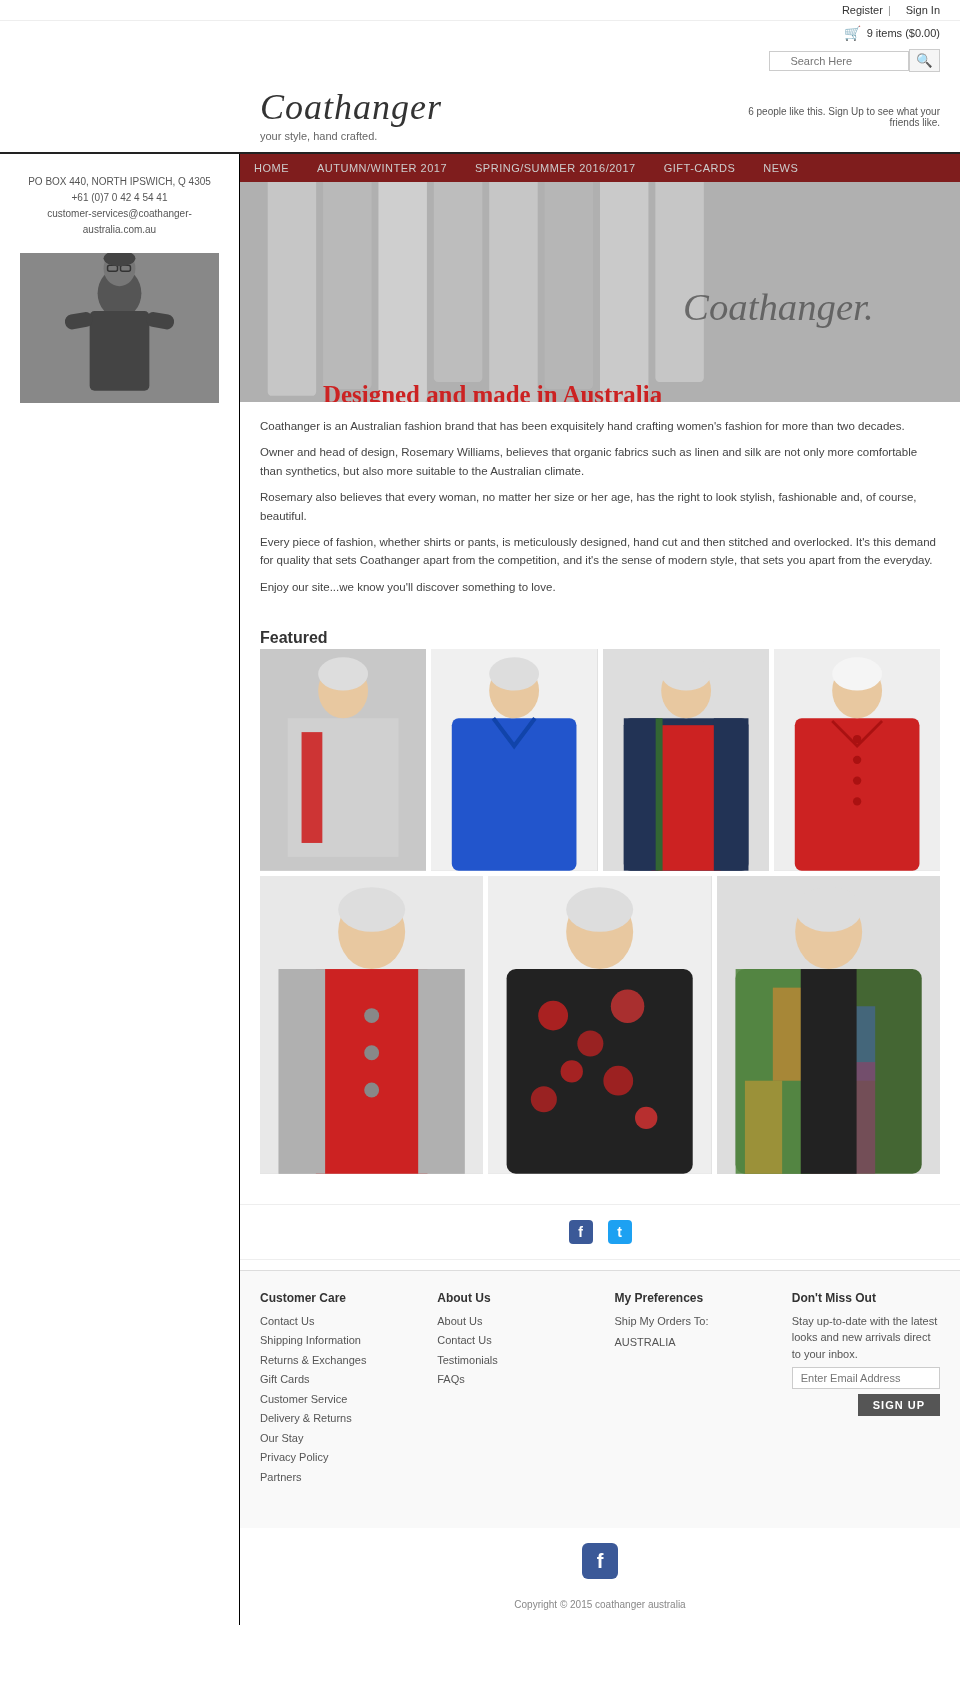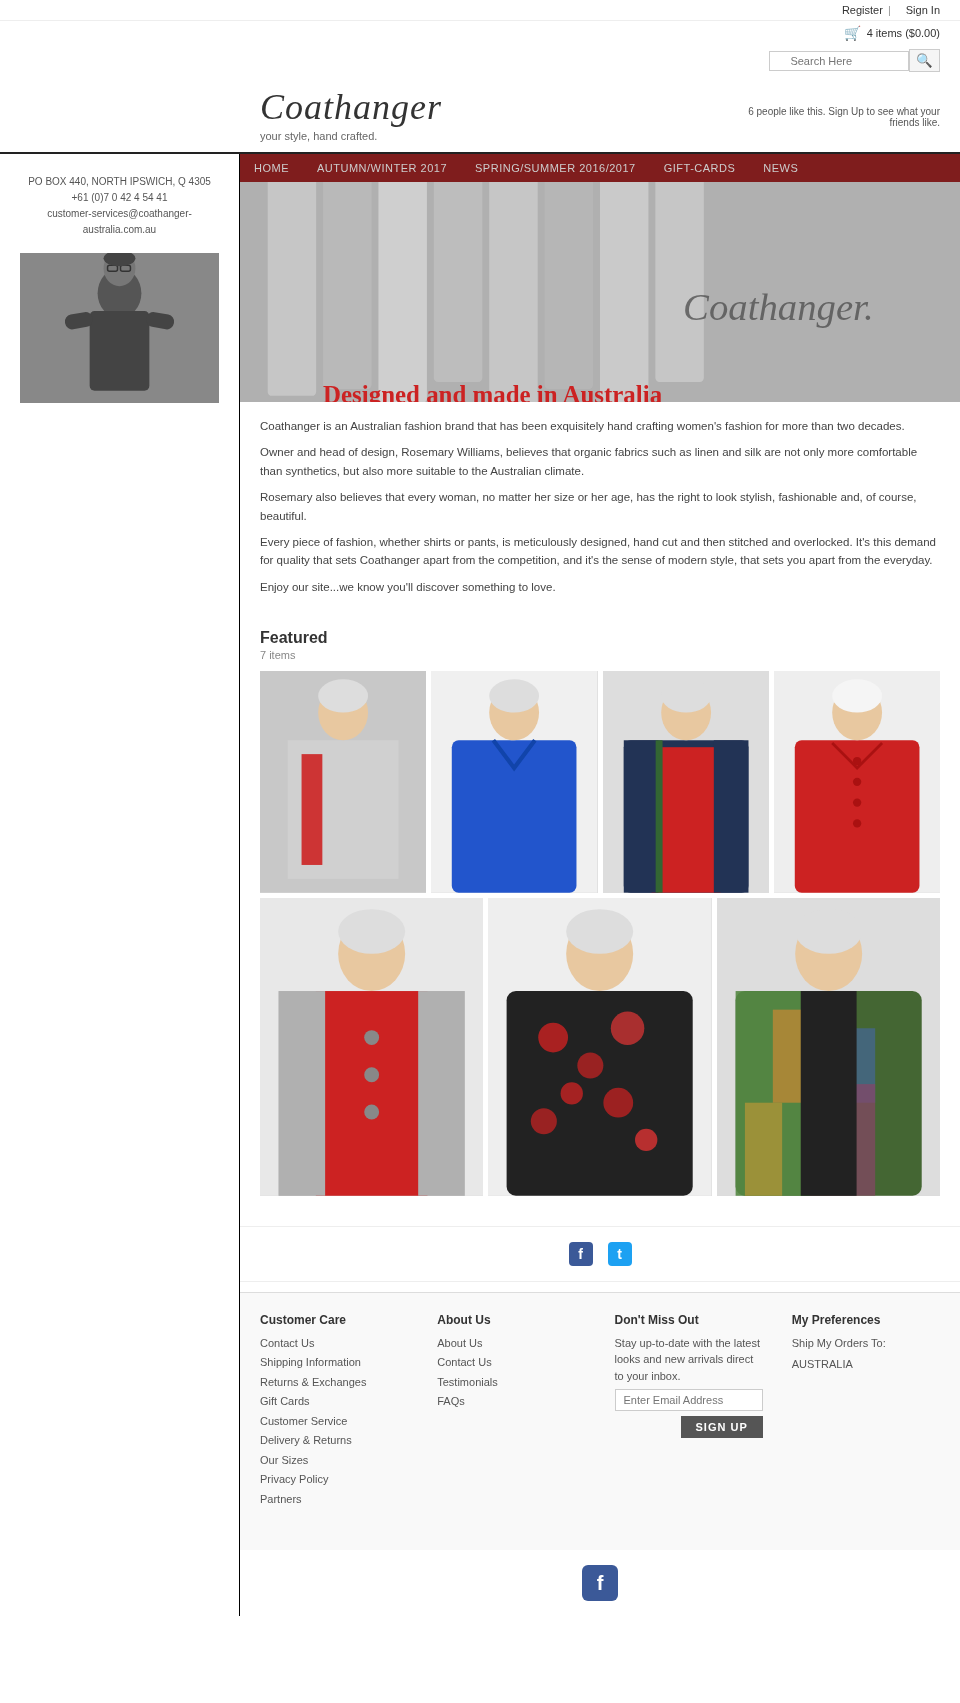--- a/index.html
+++ b/index.html
@@ -291,21 +291,21 @@
 <body>
 
 <div class="top-bar">
   <a href="#">Register</a>
   <span class="divider">|</span>
   <a href="#">Sign In</a>
 </div>
 
 <div class="cart-bar">
   <span class="cart-icon">🛒</span>
-  <span>4 items ($0.00)</span>
+  <span>9 items ($0.00)</span>
 </div>
 
 <div class="search-bar">
   <input type="text" placeholder="Search Here" style="">
   <button>🔍</button>
 </div>
 
 <div class="header-container">
   <div class="left-sidebar"></div>
   <div class="logo-area">
@@ -387,21 +387,20 @@
     <div class="about-section">
       <p>Coathanger is an Australian fashion brand that has been exquisitely hand crafting women's fashion for more than two decades.</p>
       <p>Owner and head of design, Rosemary Williams, believes that organic fabrics such as linen and silk are not only more comfortable than synthetics, but also more suitable to the Australian climate.</p>
       <p>Rosemary also believes that every woman, no matter her size or her age, has the right to look stylish, fashionable and, of course, beautiful.</p>
       <p>Every piece of fashion, whether shirts or pants, is meticulously designed, hand cut and then stitched and overlocked. It's this demand for quality that sets Coathanger apart from the competition, and it's the sense of modern style, that sets you apart from the everyday.</p>
       <p>Enjoy our site...we know you'll discover something to love.</p>
     </div>
 
     <div class="featured-section">
       <div class="featured-title">Featured</div>
-      <div class="featured-count">7 items</div>
 
       <div class="product-grid">
         <div class="product-item">
           <svg width="100%" height="100%" viewBox="0 0 120 160" preserveAspectRatio="xMidYMid slice">
             <rect width="120" height="160" fill="#c8c8c8"></rect>
 
             <rect x="20" y="50" width="80" height="100" fill="#d0d0d0"></rect>
 
             <rect x="20" y="50" width="80" height="100" fill="url(#hound)" opacity="0.5"></rect>
             <rect x="30" y="60" width="15" height="80" fill="#cc2222" opacity="0.9"></rect>
@@ -527,48 +526,49 @@
       <div class="footer-cols">
 
         <div class="footer-col">
           <div class="footer-col-title">Customer Care</div>
           <a href="#">Contact Us</a>
           <a href="#">Shipping Information</a>
           <a href="#">Returns &amp; Exchanges</a>
           <a href="#">Gift Cards</a>
           <a href="#">Customer Service</a>
           <a href="#">Delivery &amp; Returns</a>
-          <a href="#">Our Sizes</a>
+          <a href="#">Our Stay</a>
           <a href="#">Privacy Policy</a>
           <a href="#">Partners</a>
         </div>
 
         <div class="footer-col">
           <div class="footer-col-title">About Us</div>
           <a href="#">About Us</a>
           <a href="#">Contact Us</a>
           <a href="#">Testimonials</a>
           <a href="#">FAQs</a>
         </div>
 
         <div class="footer-col">
+          <div class="footer-col-title">My Preferences</div>
+          <p>Ship My Orders To:</p>
+          <p>AUSTRALIA</p>
+        </div>
+
+        <div class="footer-col">
           <div class="footer-col-title">Don't Miss Out</div>
           <p>Stay up-to-date with the latest looks and new arrivals direct to your inbox.</p>
           <input type="email" class="newsletter-input" placeholder="Enter Email Address" style="">
           <button class="signup-btn">SIGN UP</button>
           <div style="clear:both;"></div>
         </div>
-
-        <div class="footer-col">
-          <div class="footer-col-title">My Preferences</div>
-          <p>Ship My Orders To:</p>
-          <p>AUSTRALIA</p>
-        </div>
       </div>
     </div>
 
     <div class="bottom-fb">
       <div class="fb-square">f</div>
     </div>
 
+    <div class="copyright">Copyright © 2015 coathanger australia</div>
 
   </div>
 </div>
 
 </body></html>

